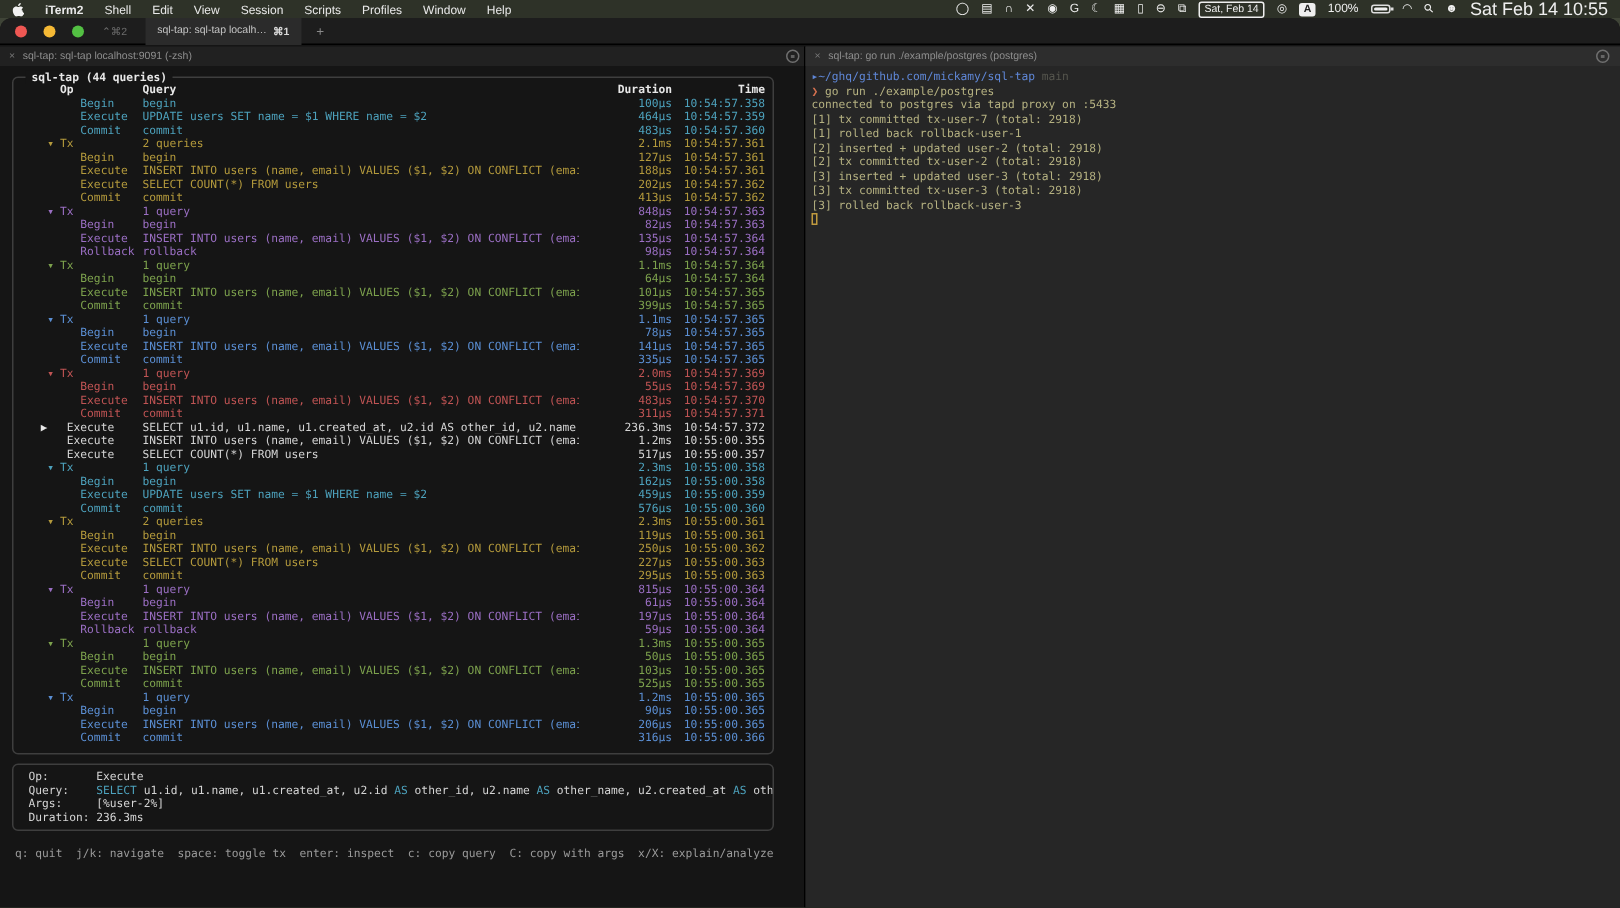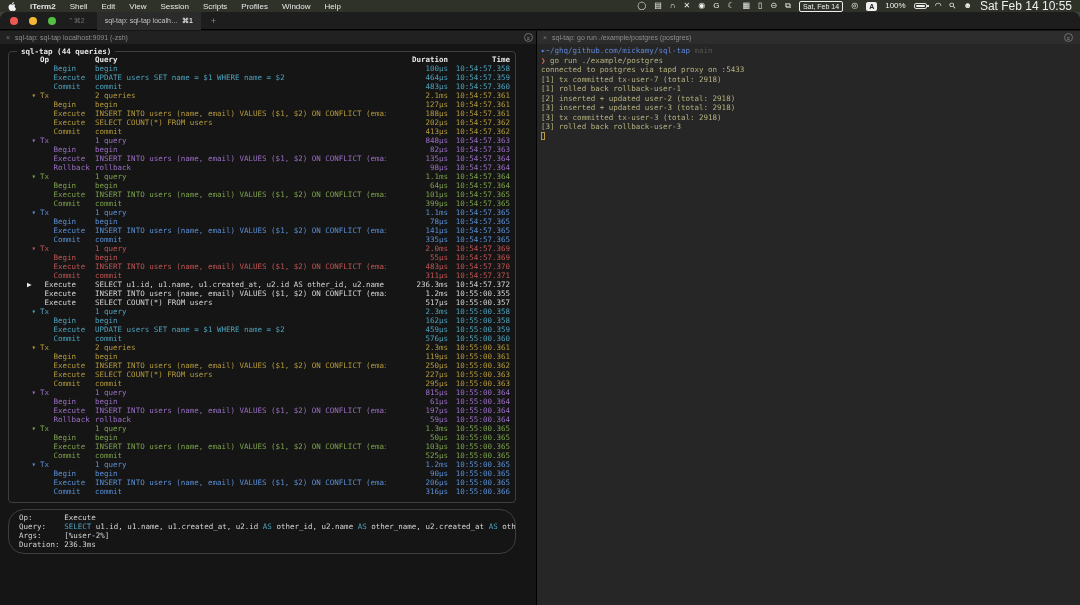--- a/index.html
+++ b/index.html
@@ -68,21 +68,21 @@
   .qrow .dur, .qrow .time { text-align:right; }
   #qheader { color:#e8e8e8; font-weight:bold; }
   .c-cyan { color:#4da2bd; } .c-yellow { color:#b49a3c; } .c-magenta { color:#9b6fc4; }
   .c-green { color:#7da24d; } .c-blue { color:#5b8fd4; } .c-red { color:#c05454; }
   .c-plain { color:#d4d4d4; }
   .qrow .marker { color:inherit; }
   .qrow.selected .marker { color:#e8e8e8; }
 
   
   #detail-box { position:absolute; top:478px; left:8px; width:508px; height:45px;
-    border:1px solid #3e3e3e; border-radius:16px; padding:3px 0 0 10px; color:#d4d4d4; }
+    border:1px solid #3e3e3e; border-radius:4px; padding:3px 0 0 10px; color:#d4d4d4; }
   .detail-line { height:9px; line-height:9px; white-space:pre; overflow:hidden; }
   .kw { color:#4da2bd; }
 
   
   #help-line { position:absolute; top:533px; left:10px; color:#9a9a9a; white-space:pre; }
 
   
   #term-out { position:absolute; top:15px; left:4px; right:4px; }
   .tline { height:9.5px; line-height:9.5px; white-space:pre; color:#b5b181; }
   .c-path { color:#5f87d7; } .c-branch { color:#56564e; }
@@ -220,35 +220,37 @@
             </div>
         </div>
 
         <div id="detail-box" class="mono">
             <div class="detail-line"><span>Op:       Execute</span></div>
             <div class="detail-line"><span>Query:    </span><span class="kw">SELECT</span><span> u1.id, u1.name, u1.created_at, u2.id </span><span class="kw">AS</span><span> other_id, u2.name </span><span class="kw">AS</span><span> other_name, u2.created_at </span><span class="kw">AS</span><span> othe</span></div>
             <div class="detail-line"><span>Args:     [%user-2%]</span></div>
             <div class="detail-line"><span>Duration: 236.3ms</span></div>
           </div>
 
+        <div id="help-line" class="mono">q: quit  j/k: navigate  space: toggle tx  enter: inspect  c: copy query  C: copy with args  x/X: explain/analyze</div>
       </div>
 
       <div id="right-pane">
         <div class="pane-title">
           <span class="close-x">×</span>
           <span>sql-tap: go run ./example/postgres (postgres)</span>
           <span class="session-menu">≡</span>
         </div>
         <div id="term-out" class="mono">
             <div class="tline"><span class="c-path">▸</span><span class="c-path">~/ghq/github.com/mickamy/sql-tap </span><span class="c-branch">main</span></div>
             <div class="tline"><span class="c-promptred">❯ </span><span class="c-khaki">go run ./example/postgres</span></div>
             <div class="tline"><span>connected to postgres via tapd proxy on :5433</span></div>
             <div class="tline"><span>[1] tx committed tx-user-7 (total: 2918)</span></div>
             <div class="tline"><span>[1] rolled back rollback-user-1</span></div>
             <div class="tline"><span>[2] inserted + updated user-2 (total: 2918)</span></div>
+            <div class="tline"><span>[2] tx committed tx-user-2 (total: 2918)</span></div>
             <div class="tline"><span>[3] inserted + updated user-3 (total: 2918)</span></div>
             <div class="tline"><span>[3] tx committed tx-user-3 (total: 2918)</span></div>
             <div class="tline"><span>[3] rolled back rollback-user-3</span></div>
             <div class="tline"><span class="hollow-cursor"></span></div>
           </div>
       </div>
     </div>
   </div>
 </div>
 

